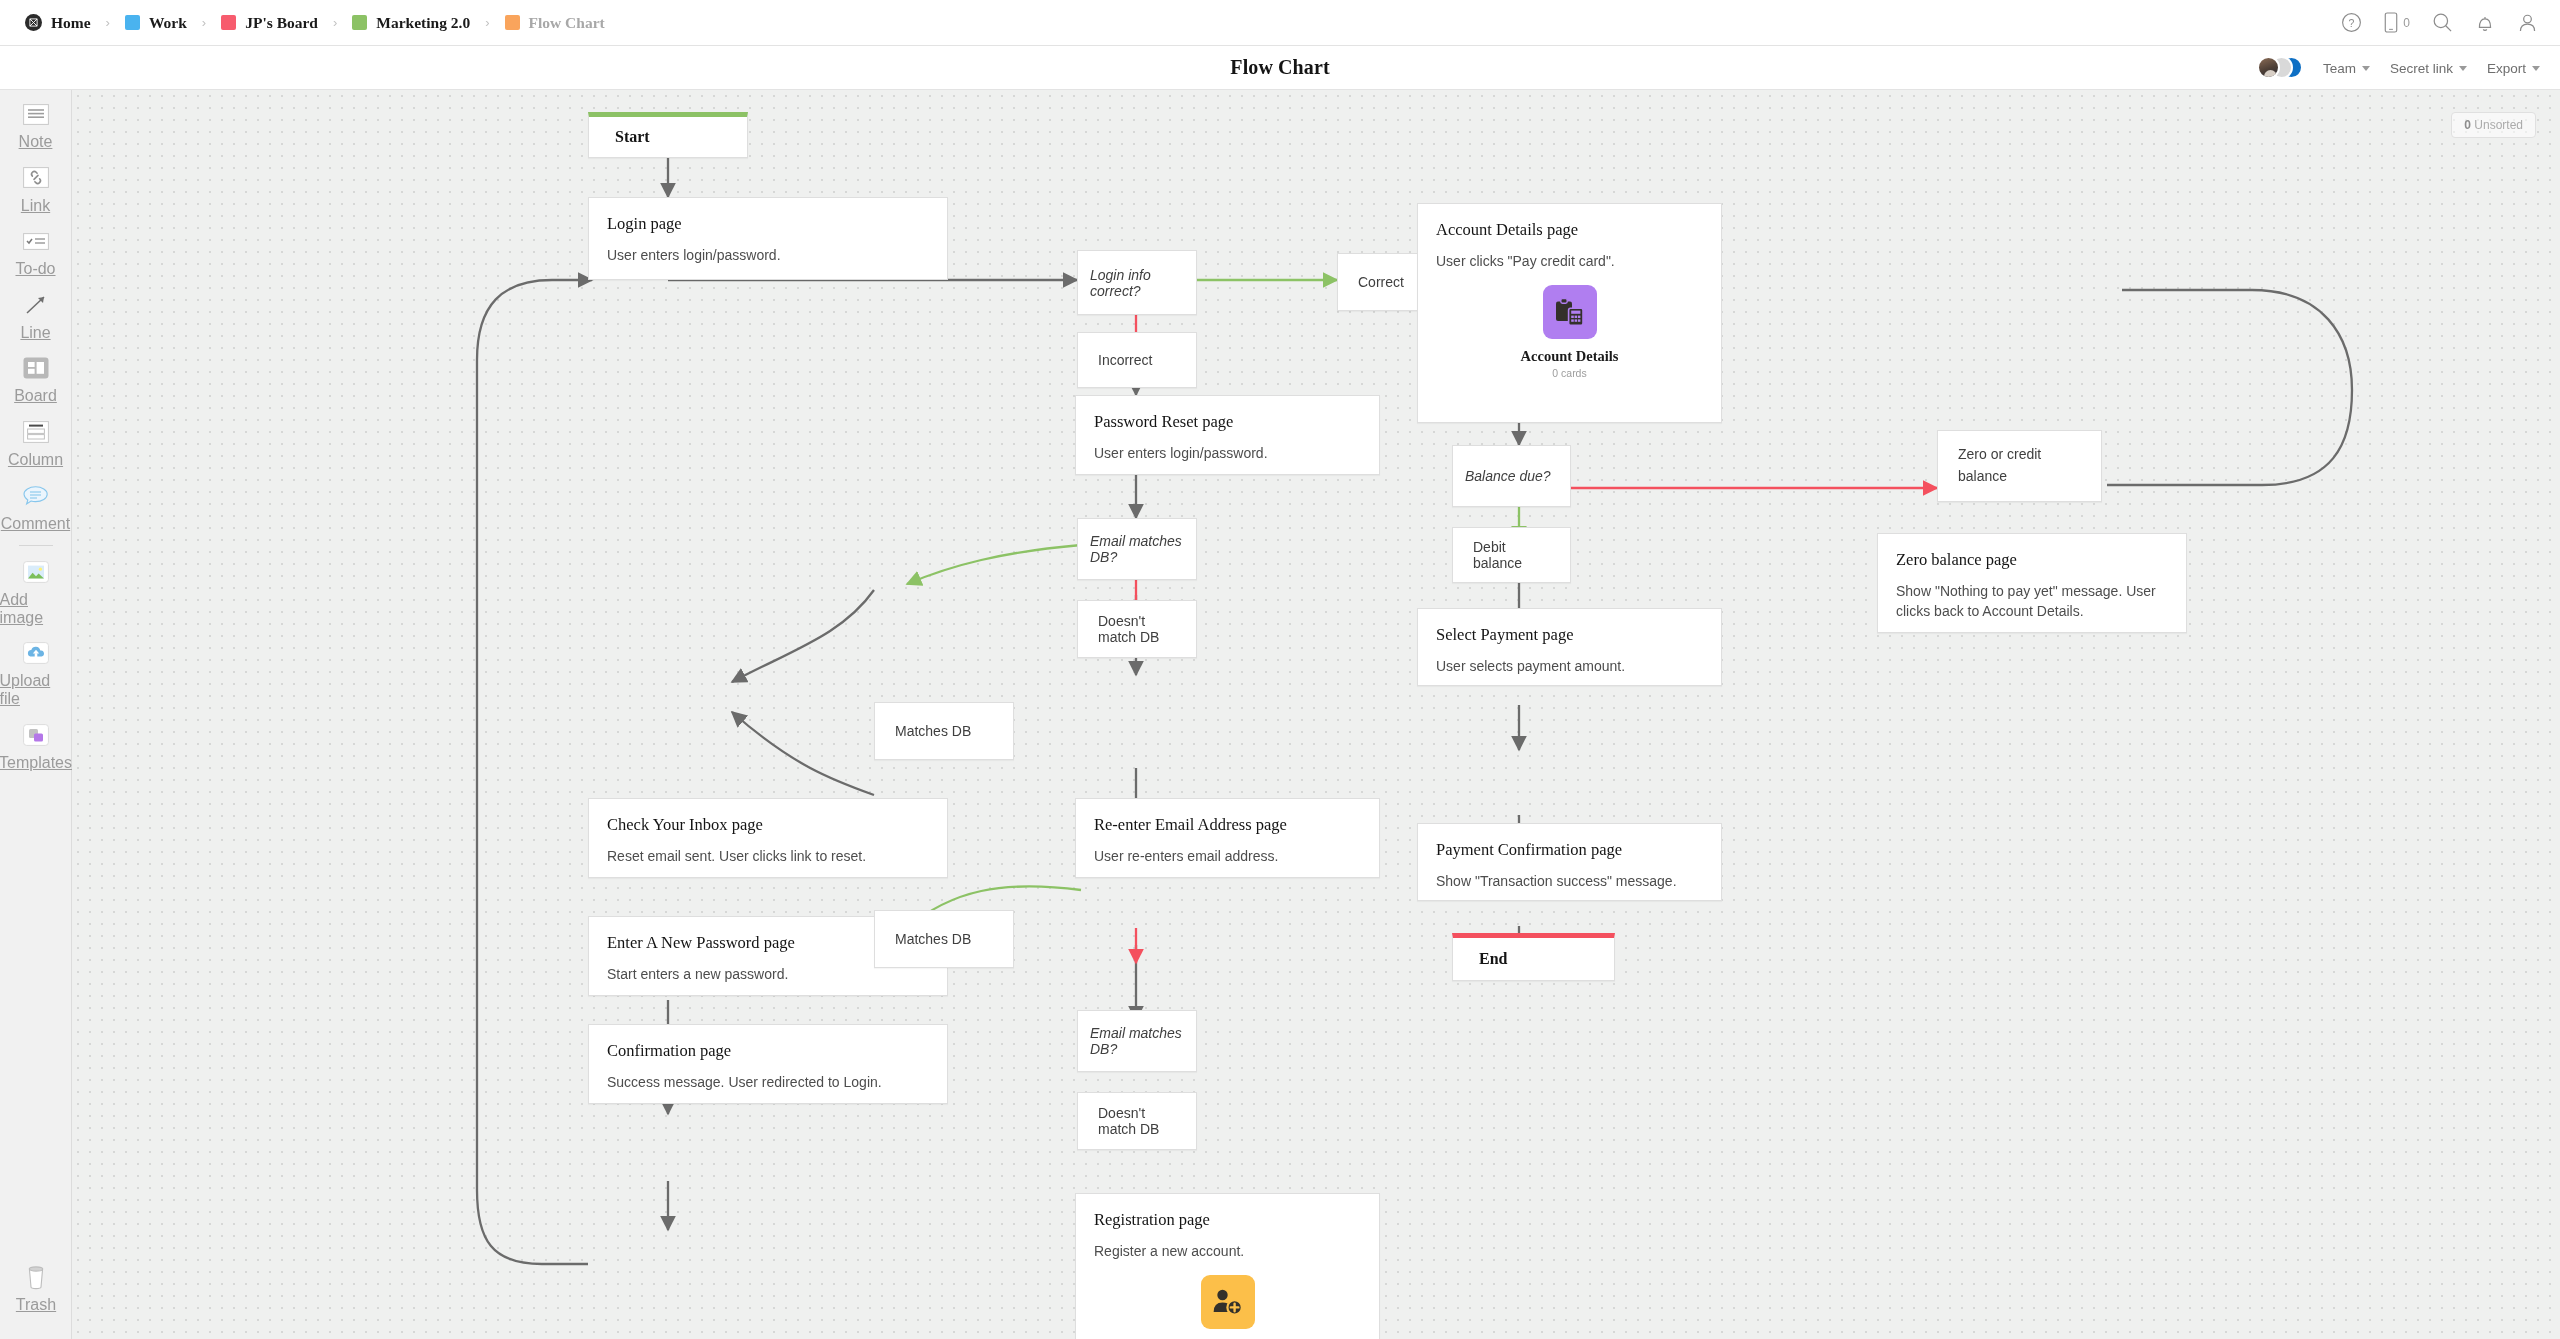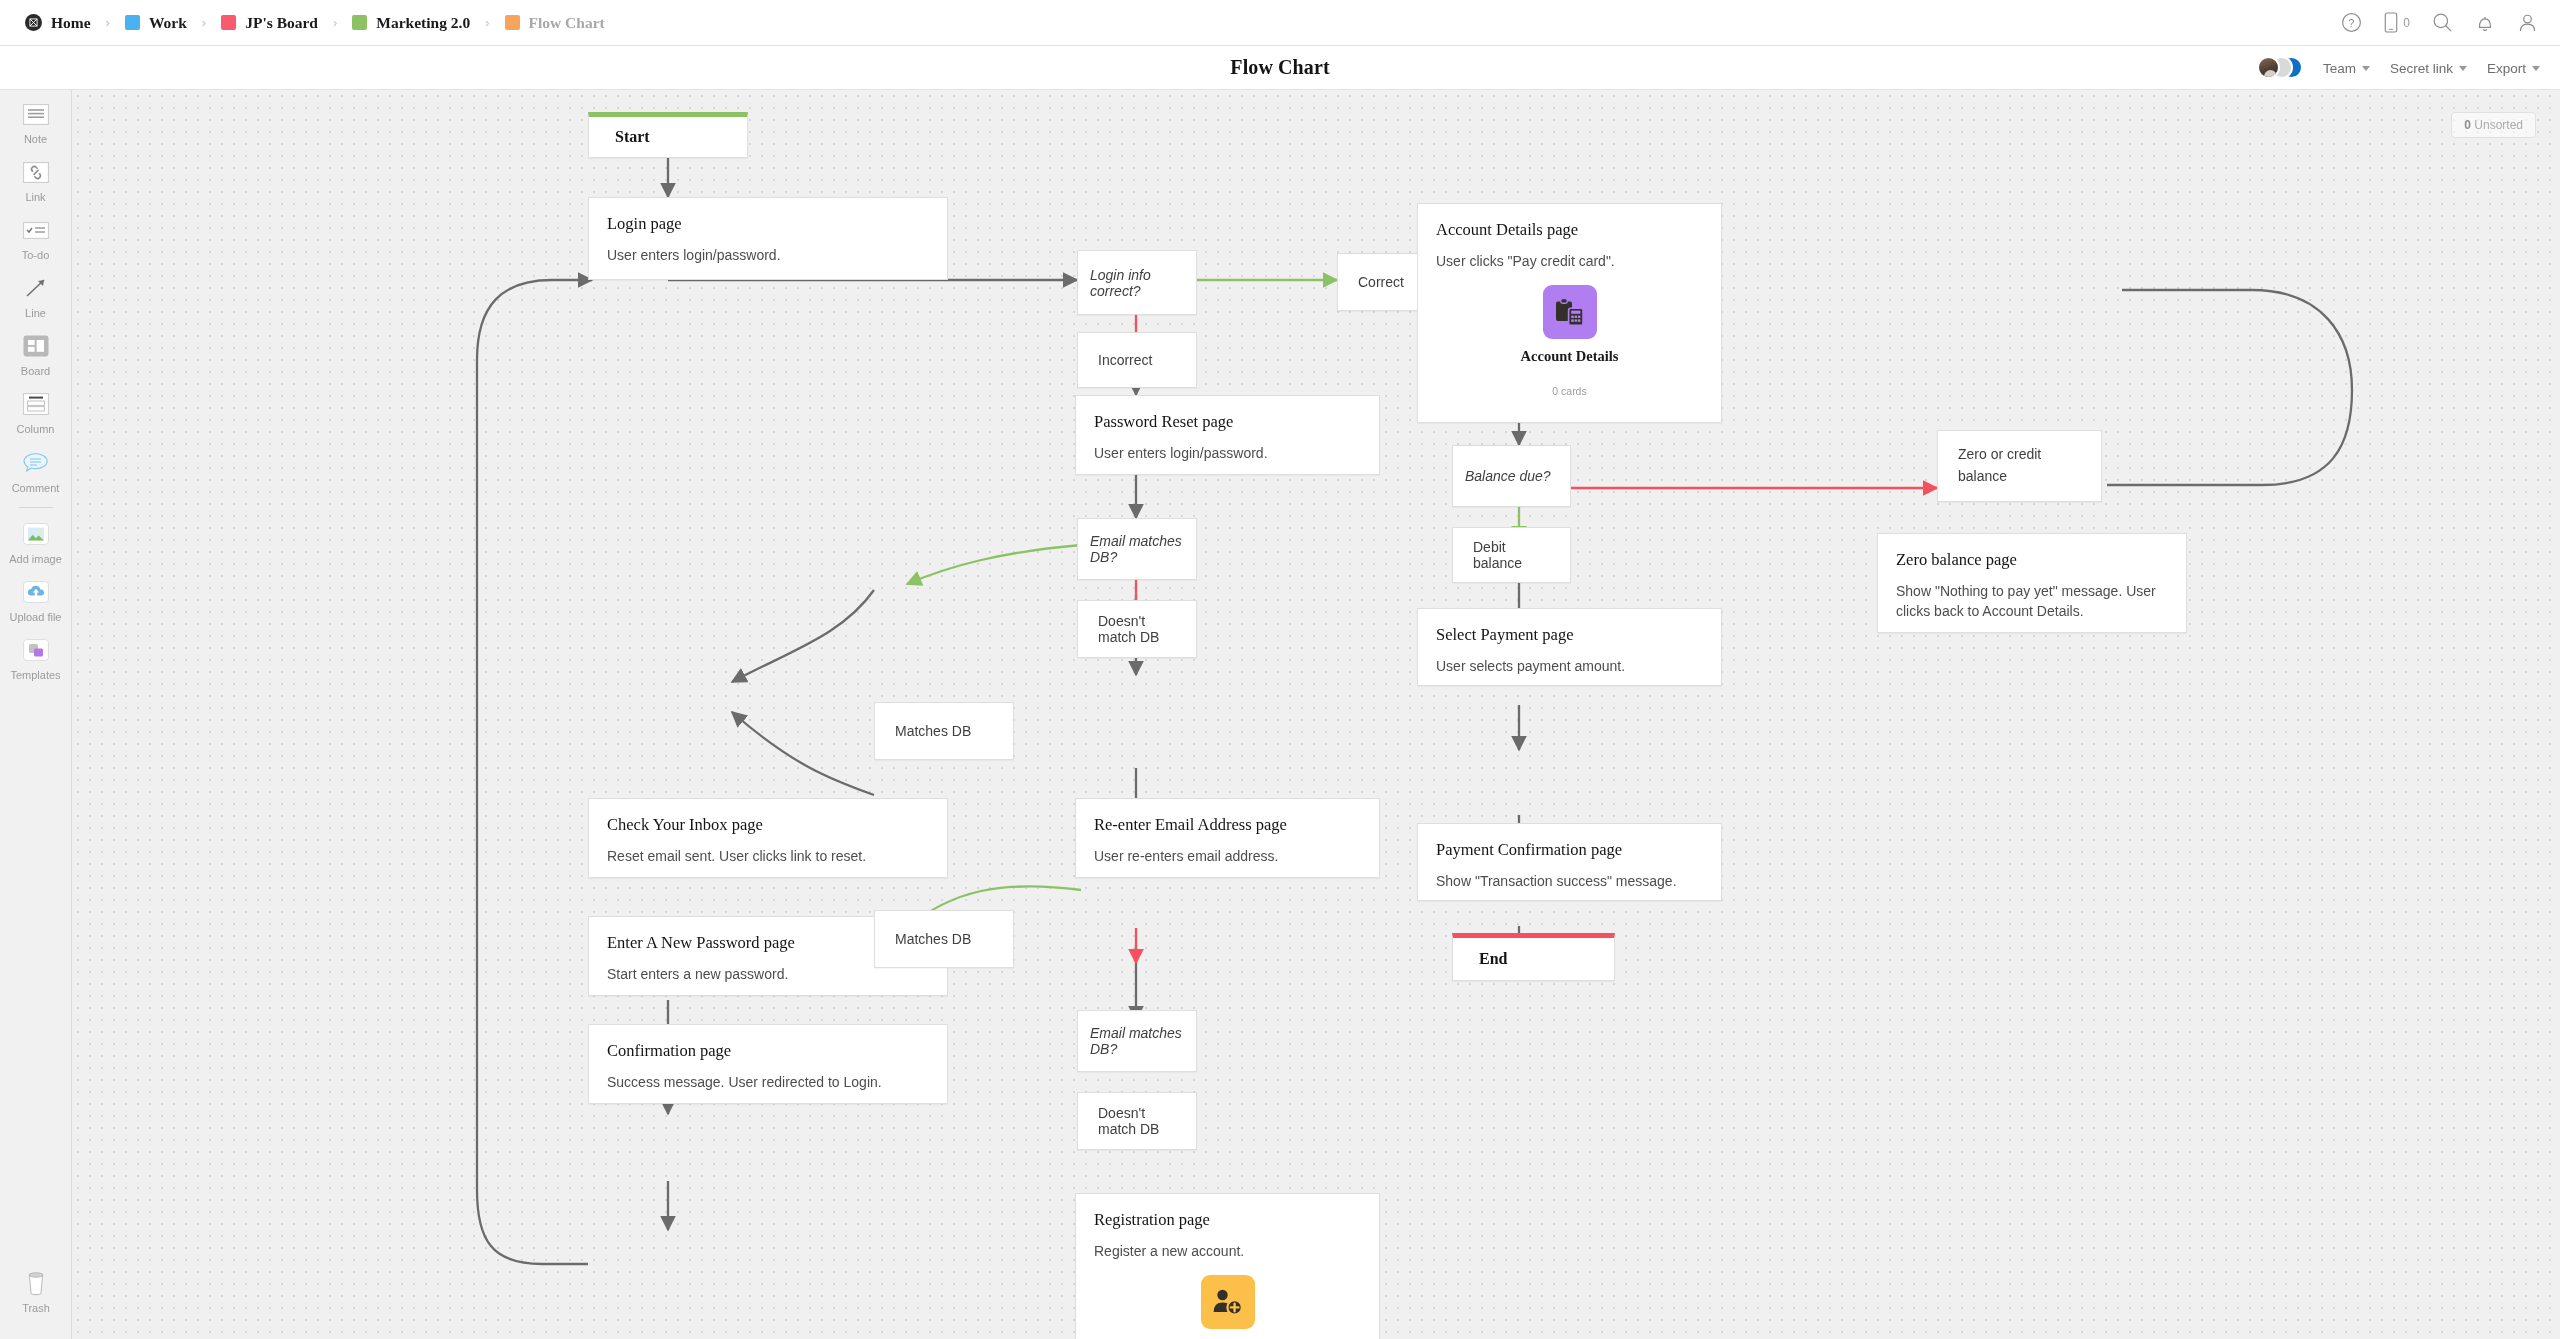--- a/index.html
+++ b/index.html
@@ -79,21 +79,21 @@
     background: #f1f1f1; border-right: 1px solid #dcdcdc;
     display: flex; flex-direction: column; align-items: center;
   }
   .tool {
     width: 72px; padding: 9px 0 3px 0; display: flex; flex-direction: column;
     align-items: center; gap: 4px; cursor: pointer;
   }
   .tool-box {
     width: 30px; height: 30px; display: flex; align-items: center; justify-content: center;
   }
-  .tool-label { font-size: 11px; color: #9b9b9b; line-height: 1.1; }
+  .tool-label { font-size: 16px; color: #9b9b9b; line-height: 1.1; text-decoration: underline; }
   .tool-sep { width: 34px; height: 1px; background: #d6d6d6; margin: 10px 0 2px 0; }
   .tool-trash { position: absolute; bottom: 22px; left: 0; }
 
   
   .canvas {
     position: absolute; top: 90px; left: 72px;
     width: 2488px; height: 1249px;
     background-color: #eff0ef;
     background-image: radial-gradient(#d6d7d6 1px, transparent 1px);
     background-size: 12px 12px;
@@ -138,21 +138,21 @@
   
   .cardprev { margin-top: 14px; display: flex; flex-direction: column; align-items: center; }
   .cardprev .sq {
     width: 54px; height: 54px; border-radius: 9px;
     display: flex; align-items: center; justify-content: center;
   }
   .cardprev .cname {
     font-family: "Liberation Serif", serif; font-weight: bold;
     font-size: 14.5px; color: #1a1a1a; margin-top: 9px;
   }
-  .cardprev .ccount { font-size: 10.5px; color: #9d9d9d; margin-top: 20px; }
+  .cardprev .ccount { font-size: 10.5px; color: #9d9d9d; margin-top: 2px; }
 </style>
 </head>
 <body>
 
 <div class="app">
 
   <div class="topbar">
 
     <div class="breadcrumb">
       <div class="bc-item">

